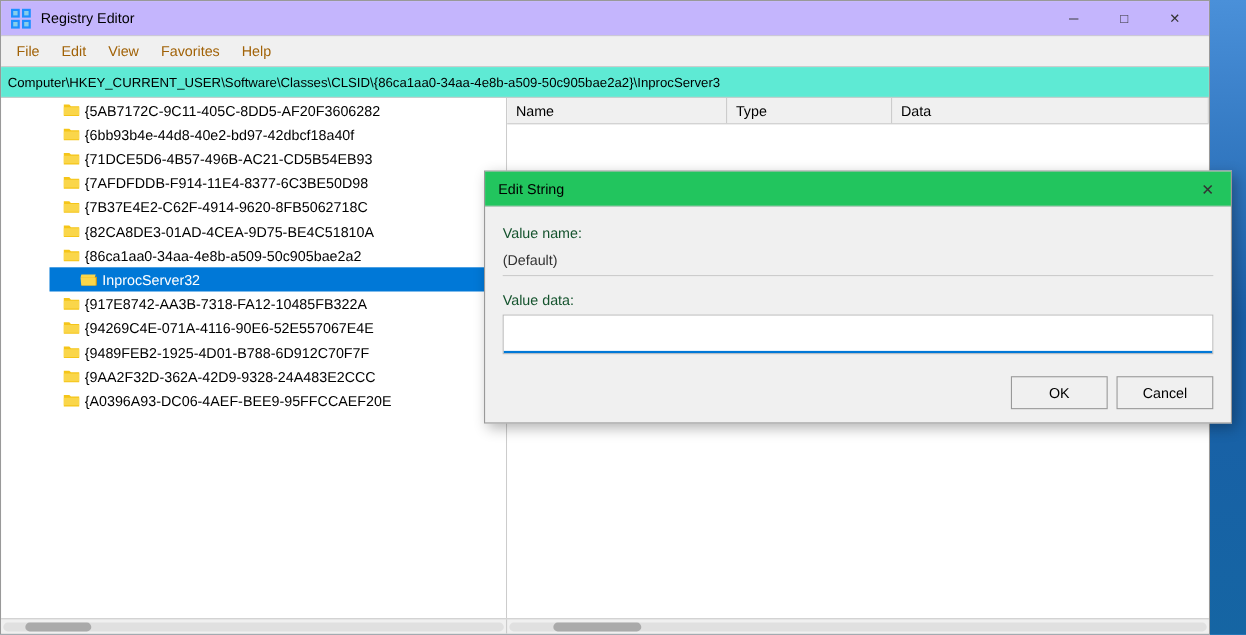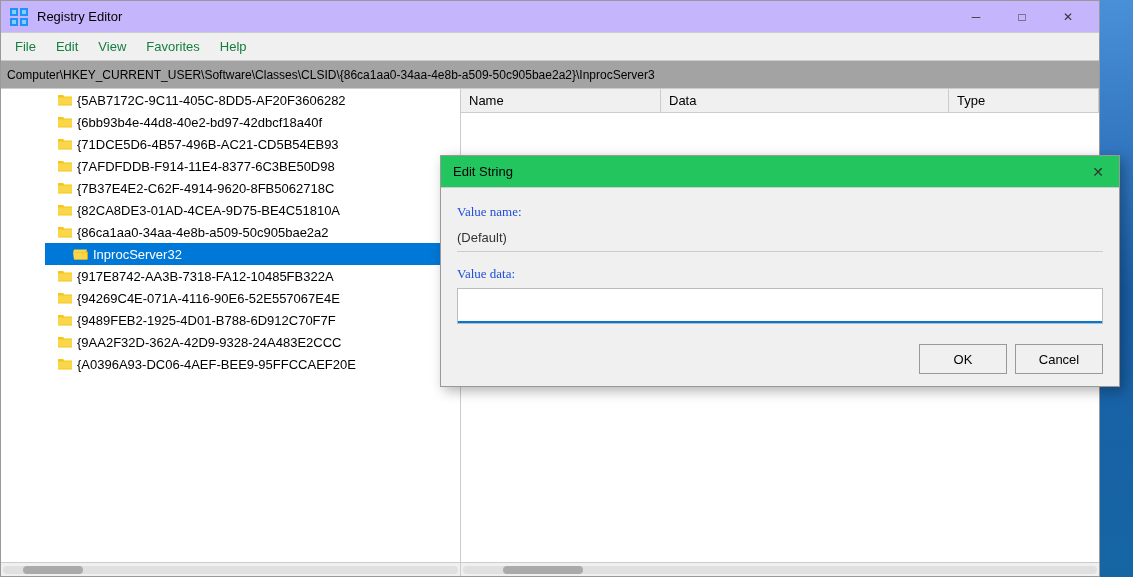--- a/index.html
+++ b/index.html
@@ -71,30 +71,30 @@
       height: 28px;
       padding: 0 4px;
       background: #f0f0f0;
       border-bottom: 1px solid #ccc;
       flex-shrink: 0;
     }
     .menu-item {
       padding: 4px 10px;
       cursor: pointer;
       font-size: 13px;
-      color: #15803d;
+      color: #a16207;
     }
 
     
     .address-bar {
       display: flex;
       align-items: center;
       height: 28px;
       padding: 2px 6px;
-      background: #a3a3a3;
+      background: #5eead4;
       border-bottom: 1px solid #ccc;
       flex-shrink: 0;
     }
     .address-text {
       font-size: 12px;
       color: #000;
     }
 
     
     .main-content {
@@ -242,23 +242,22 @@
       font-size: 14px;
       color: #333;
       background: transparent;
       border: 1px solid transparent;
     }
     .dialog-content {
       padding: 16px 16px 12px 16px;
     }
     .dialog-label {
       font-size: 13px;
-      color: #1d4ed8;
+      color: #14532d;
       margin-bottom: 6px;
-      font-family: Liberation Serif, serif;
     }
     .dialog-value-name {
       font-size: 13px;
       color: #333;
       padding: 4px 0 6px 0;
       border-bottom: 1px solid #ccc;
       margin-bottom: 14px;
       width: 100%;
     }
     .dialog-input {
@@ -437,22 +436,22 @@
           <path d="M1 5.5h14v7H1z" fill="#fad64a"></path>
         </svg>
         <span>{A0396A93-DC06-4AEF-BEE9-95FFCCAEF20E</span>
       </div>
 
     </div>
 
     <div class="right-pane">
       <div class="right-pane-header">
         <div class="col-header col-name">Name</div>
+        <div class="col-header col-type">Type</div>
         <div class="col-header col-data">Data</div>
-        <div class="col-header col-type">Type</div>
       </div>
     </div>
 
   </div>
 
   <div class="scrollbar-area">
     <div class="scrollbar-left">
       <div class="scrollbar-track">
         <div class="scrollbar-thumb"></div>
       </div>

